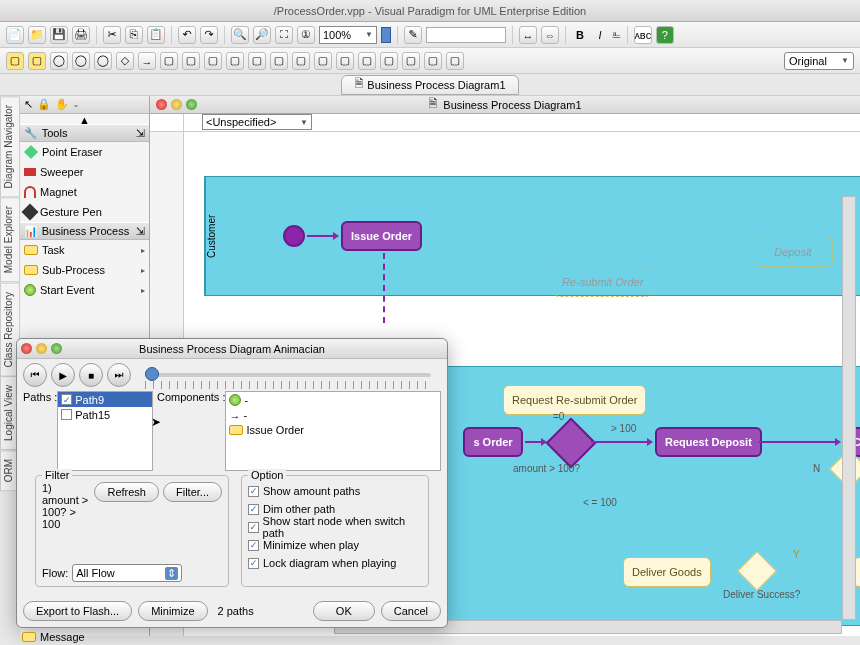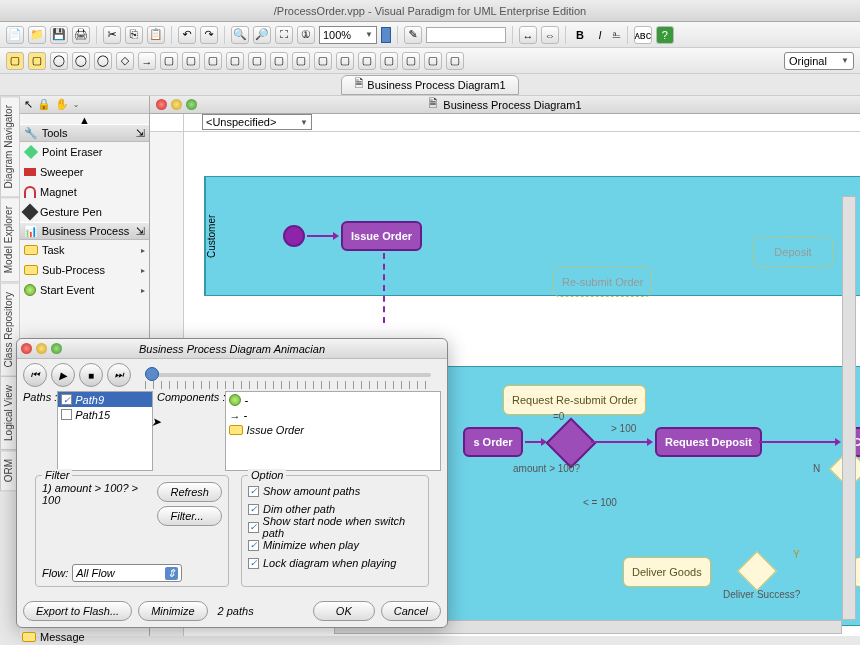--- a/index.html
+++ b/index.html
@@ -47,31 +47,31 @@
 
 .diagram { position: absolute; top: 50px; left: 34px; right: 0; bottom: 0; background: #fff; }
 .lane { position: absolute; background: #6fd3e8; border: 1px solid #3399aa; }
 .lane-lbl { position: absolute; left: 0; top: 0; bottom: 0; width: 18px; background: #6fd3e8; border-right: 1px solid #3399aa; writing-mode: vertical-rl; transform: rotate(180deg); text-align: center; font-size: 10px; padding: 4px 0; }
 .lane-body { position: absolute; left: 18px; right: 0; top: 0; bottom: 0; }
 
 .start-ev { width: 22px; height: 22px; background: #8e24aa; border: 2px solid #6a1b8a; border-radius: 50%; position: absolute; }
 .task-node { position: absolute; min-width: 80px; height: 30px; border-radius: 6px; display: flex; align-items: center; justify-content: center; padding: 0 8px; font-size: 11px; }
 .task-purple { background: #9c4db8; border: 2px solid #6a1b8a; color: #fff; font-weight: bold; }
 .task-cream { background: #fff8d8; border: 1px solid #d0c060; color: #5a5020; }
-.dash-box { border-style: dashed; background: transparent; color: #999; }
+.dash-box { border-style: dashed; background: transparent; color: #999; font-style: italic; }
 .gateway { position: absolute; width: 36px; height: 36px; background: #9c4db8; border: 2px solid #6a1b8a; transform: rotate(45deg); }
 .gateway-cream { background: #fff8d8; border: 1px solid #d0c060; width: 28px; height: 28px; }
 .edge-lbl { position: absolute; font-size: 10px; color: #555; }
 
 .arrow-h { position: absolute; height: 2px; background: #8e24aa; }
 .arrow-h::after { content:""; position:absolute; right:-6px; top:-3px; border:4px solid transparent; border-left:6px solid #8e24aa; }
 .arrow-dash-v { position: absolute; width: 0; border-left: 2px dashed #8e24aa; }
 
 
-.dialog { position: absolute; left: 16px; top: 338px; width: 432px; height: 290px; background: #efefef; border: 1px solid #888; border-radius: 6px; box-shadow: 0 4px 20px rgba(0,0,0,.3); font-style: italic; }
+.dialog { position: absolute; left: 16px; top: 338px; width: 432px; height: 290px; background: #efefef; border: 1px solid #888; border-radius: 6px; box-shadow: 0 4px 20px rgba(0,0,0,.3); }
 .dlg-title { height: 20px; background: linear-gradient(#f4f4f4,#d8d8d8); border-bottom: 1px solid #bbb; border-radius: 6px 6px 0 0; position: relative; display: flex; align-items: center; justify-content: center; }
 .player-row { height: 32px; display: flex; align-items: center; padding: 0 6px; gap: 4px; }
 .play-btn { width: 24px; height: 24px; border-radius: 50%; background: linear-gradient(#fff,#d0d0d0); border: 1px solid #999; display: flex; align-items: center; justify-content: center; font-size: 10px; }
 .slider-track { flex: 1; height: 4px; background: #ccc; border-radius: 2px; margin: 0 10px; position: relative; }
 .slider-track::before { content:""; position:absolute; left:0; right:0; top:8px; height:8px; background: repeating-linear-gradient(90deg,#999 0,#999 1px,transparent 1px,transparent 8px); }
 .slider-thumb { position: absolute; left: 0; top: -6px; width: 14px; height: 14px; background: #5a8ac9; border-radius: 50%; border: 1px solid #2a5a99; }
 
 .dlg-cols { display: flex; height: 80px; padding: 0 6px; gap: 4px; }
 .dlg-col { display: flex; flex-direction: row; }
 .col-lbl { height: 14px; font-size: 11px; }
@@ -369,21 +369,21 @@
     </div>
   </div>
 
   <div class="dlg-boxes">
     <div class="fieldset" style="flex:0 0 194px">
       <span class="fieldset-lbl">Filter</span>
       <div style="display:flex;gap:4px">
         <div style="flex:1">
           <div style="font-size:11px">1) amount &gt; 100? &gt; 100</div>
         </div>
-        <div style="display:flex;flex-direction:column;gap:4px">
+        <div style="display:flex;flex-direction:row;gap:4px">
           <span class="pill-btn">Refresh</span>
           <span class="pill-btn">Filter...</span>
         </div>
       </div>
       <div style="position:absolute;bottom:4px;left:6px;display:flex;align-items:center;gap:4px">
         <span>Flow:</span>
         <span class="flow-sel">
             <span>All Flow</span>
             <span style="background:#5a8ac9;color:#fff;padding:0 2px;border-radius:2px">⇕</span>
           </span>

